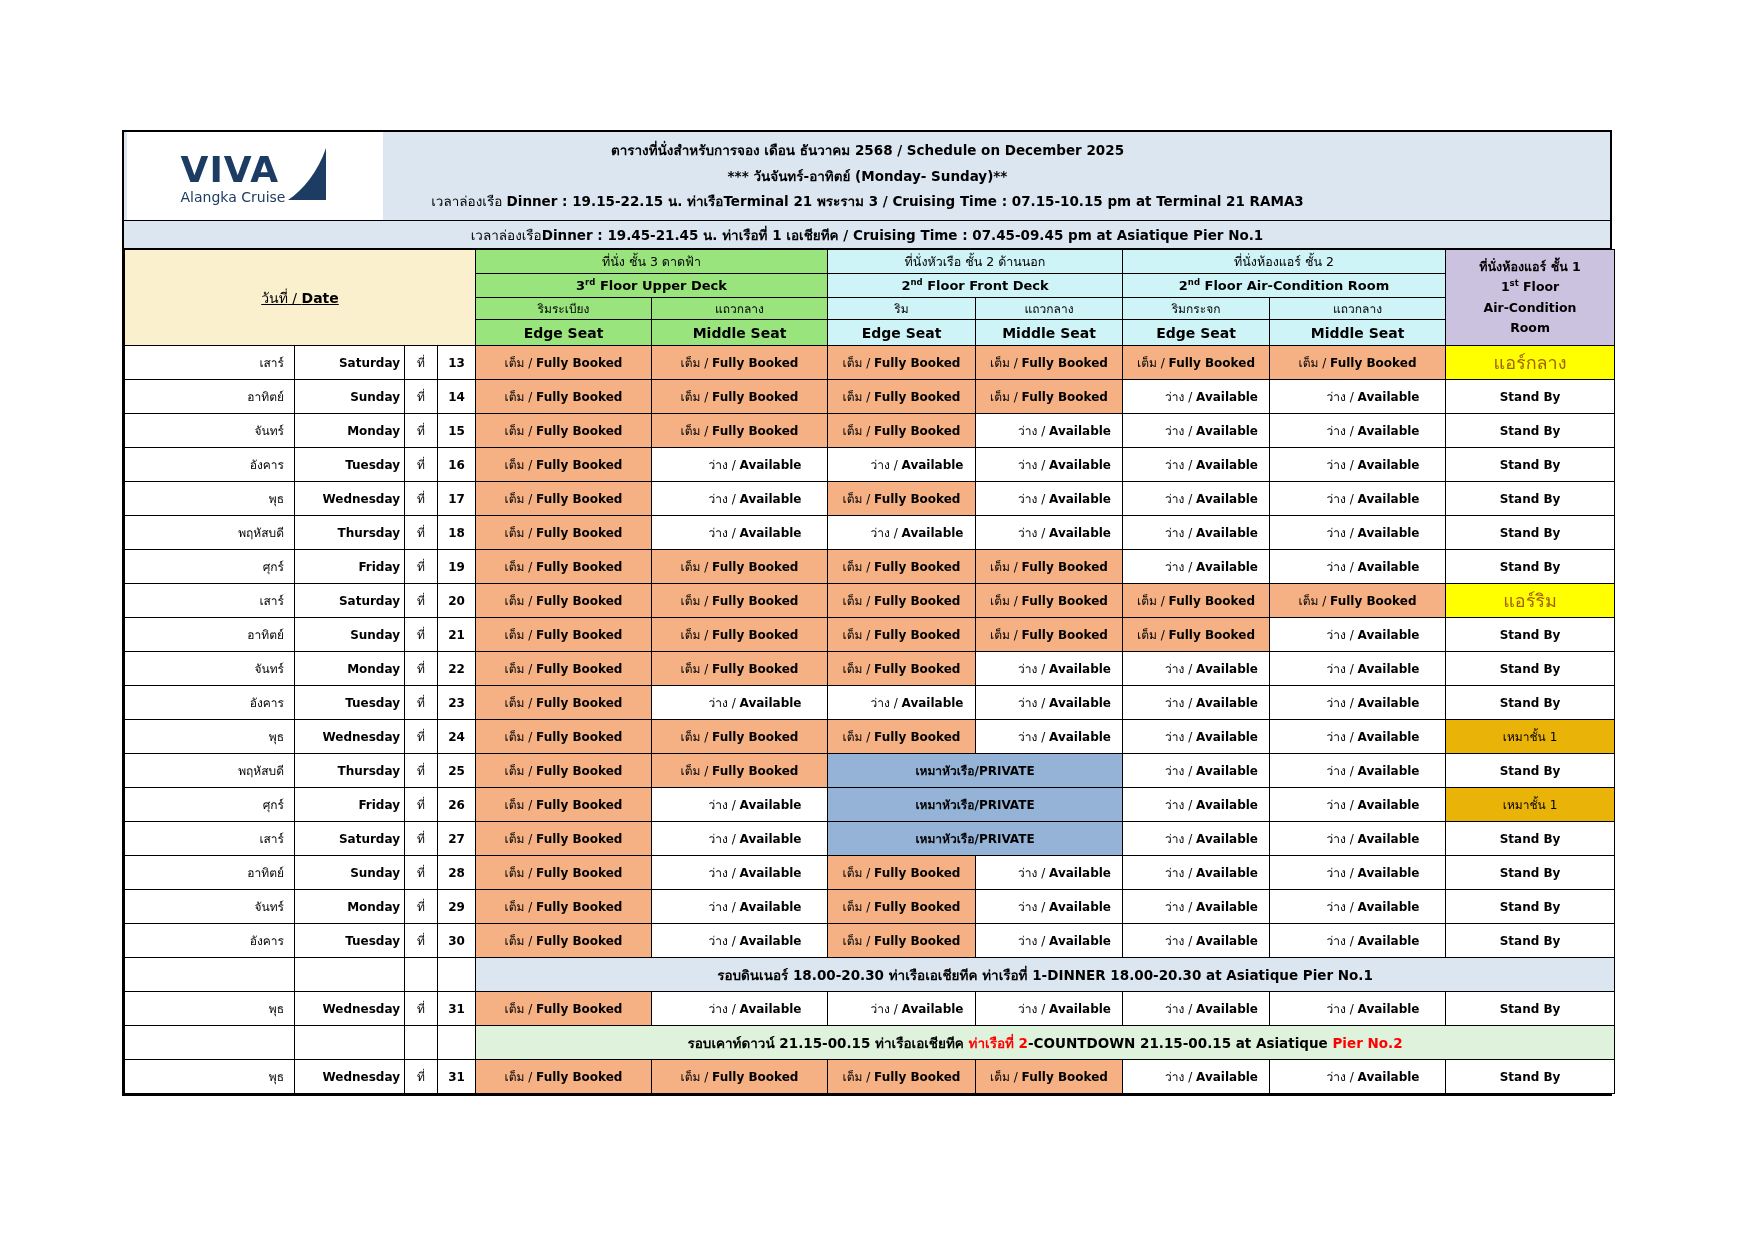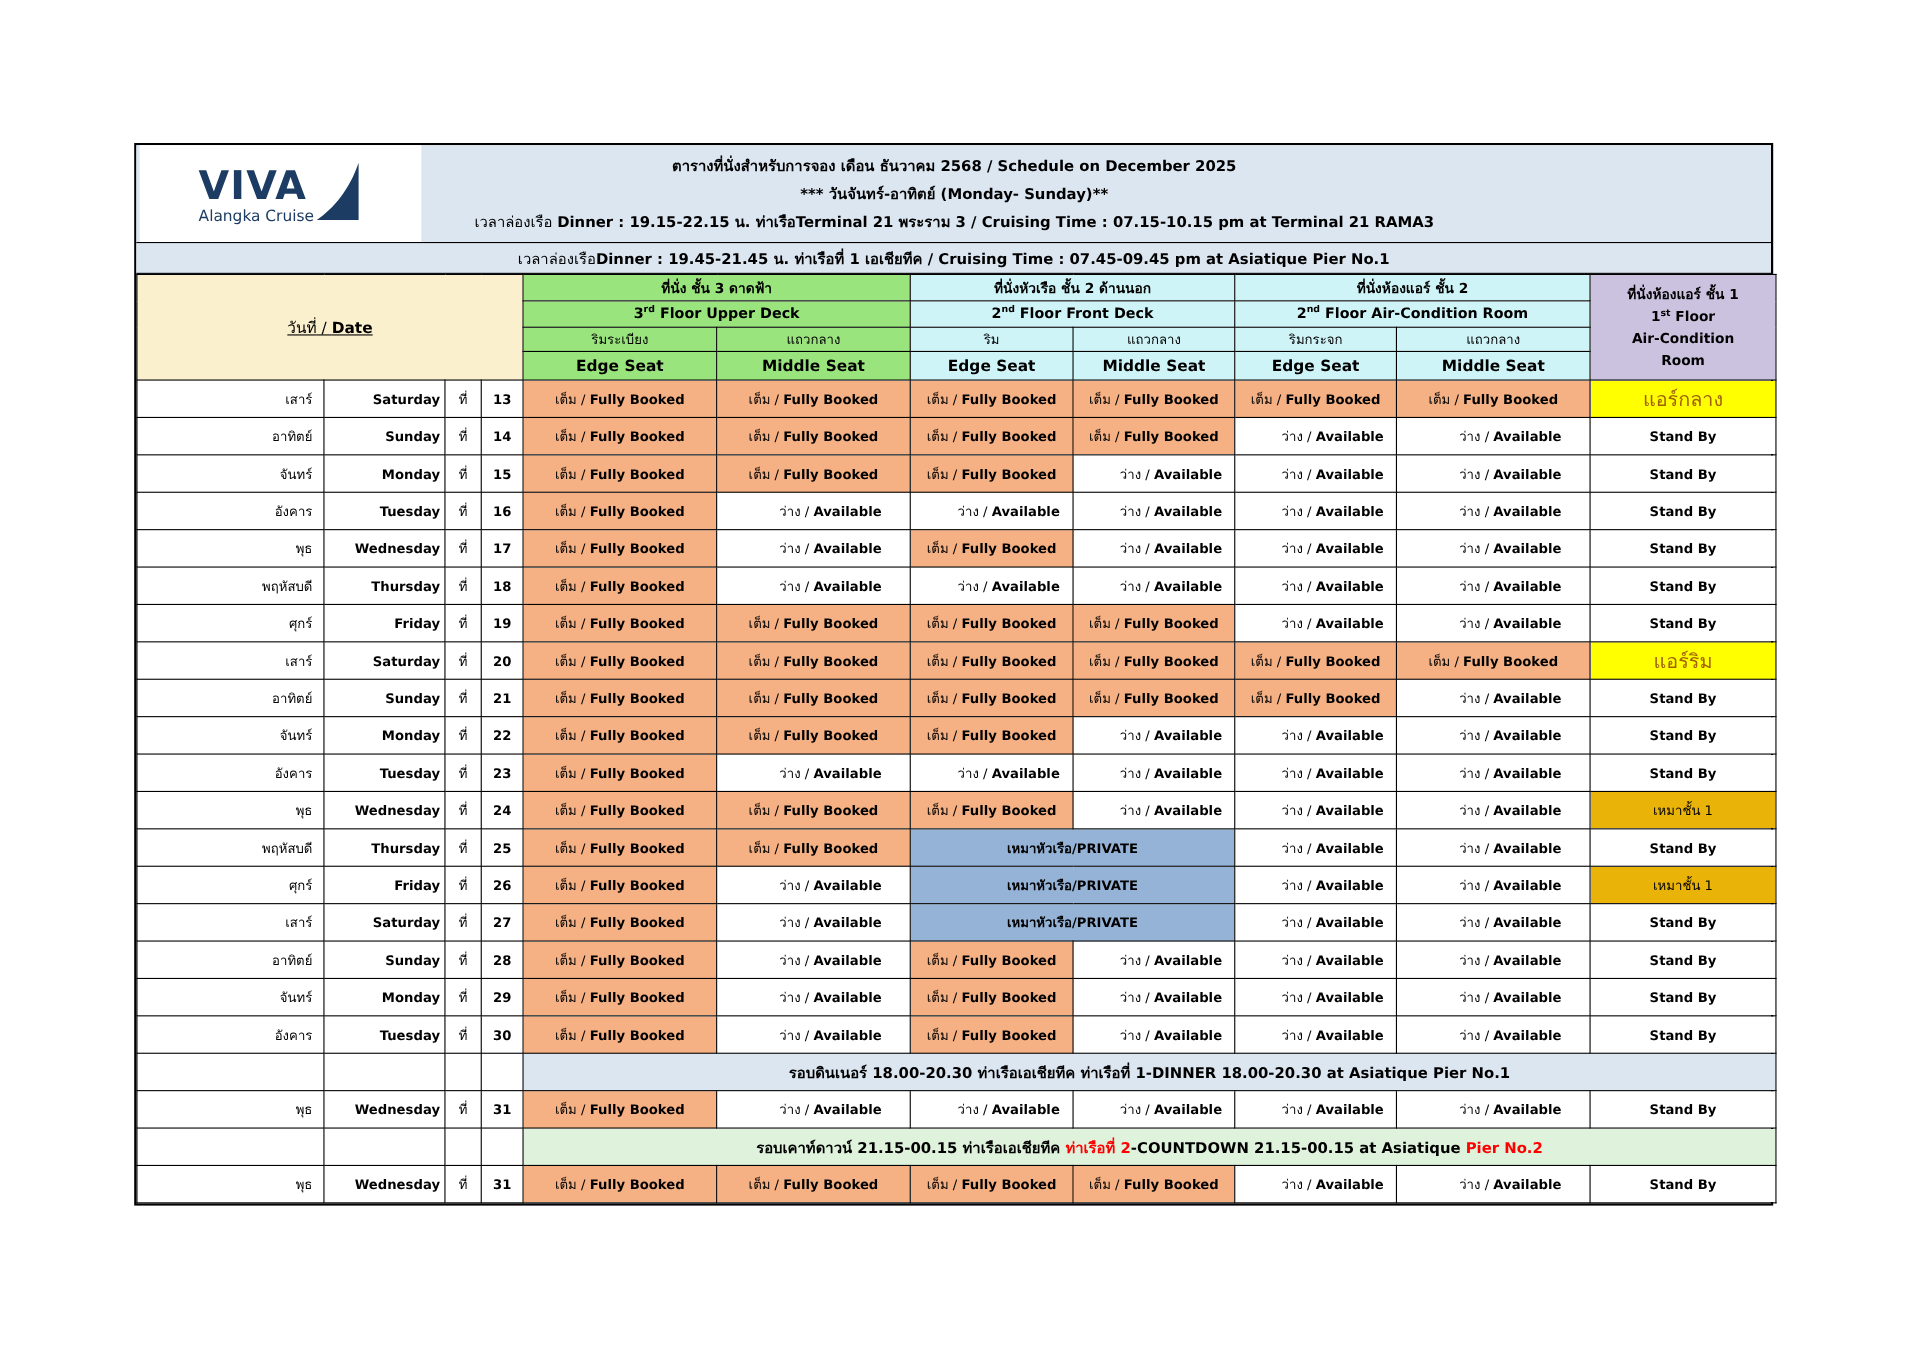--- a/index.html
+++ b/index.html
@@ -29,21 +29,21 @@
   
   table{width:100%;border-collapse:collapse;table-layout:fixed;}
   td,th{border:1px solid #000;padding:0 2px;box-sizing:border-box;overflow:hidden;vertical-align:middle;}
   thead th{font-size:12.5px;}
   .hd-date{background:#fbf0ce;font-size:14px;text-decoration:underline;}
   .hd-date .t{font-weight:normal;}
   .hd-date .b{font-weight:bold;}
   .g-green{background:#9ae47e;}
   .g-cyan{background:#cff4f8;}
   .g-room{background:#cbc2e0;font-size:12.5px;font-weight:bold;line-height:1.6;}
-  .gh-thai{font-weight:bold;font-size:12.5px;}
+  .gh-thai{font-weight:normal;font-size:12.5px;}
   .gh-en{font-weight:bold;font-size:13px;}
   .sub-thai{font-weight:normal;font-size:12px;}
   .sub-en{font-weight:bold;font-size:14px;}
   .sup{vertical-align:super;font-size:8.5px;}
   .hdr-rest,.sep{white-space:pre;}
 
   tbody tr{height:34px;}
   tbody td{text-align:center;font-size:12px;}
   .dthai{text-align:right;padding-right:10px;font-weight:normal;}
   .den{text-align:right;font-weight:bold;padding-right:4px;}

